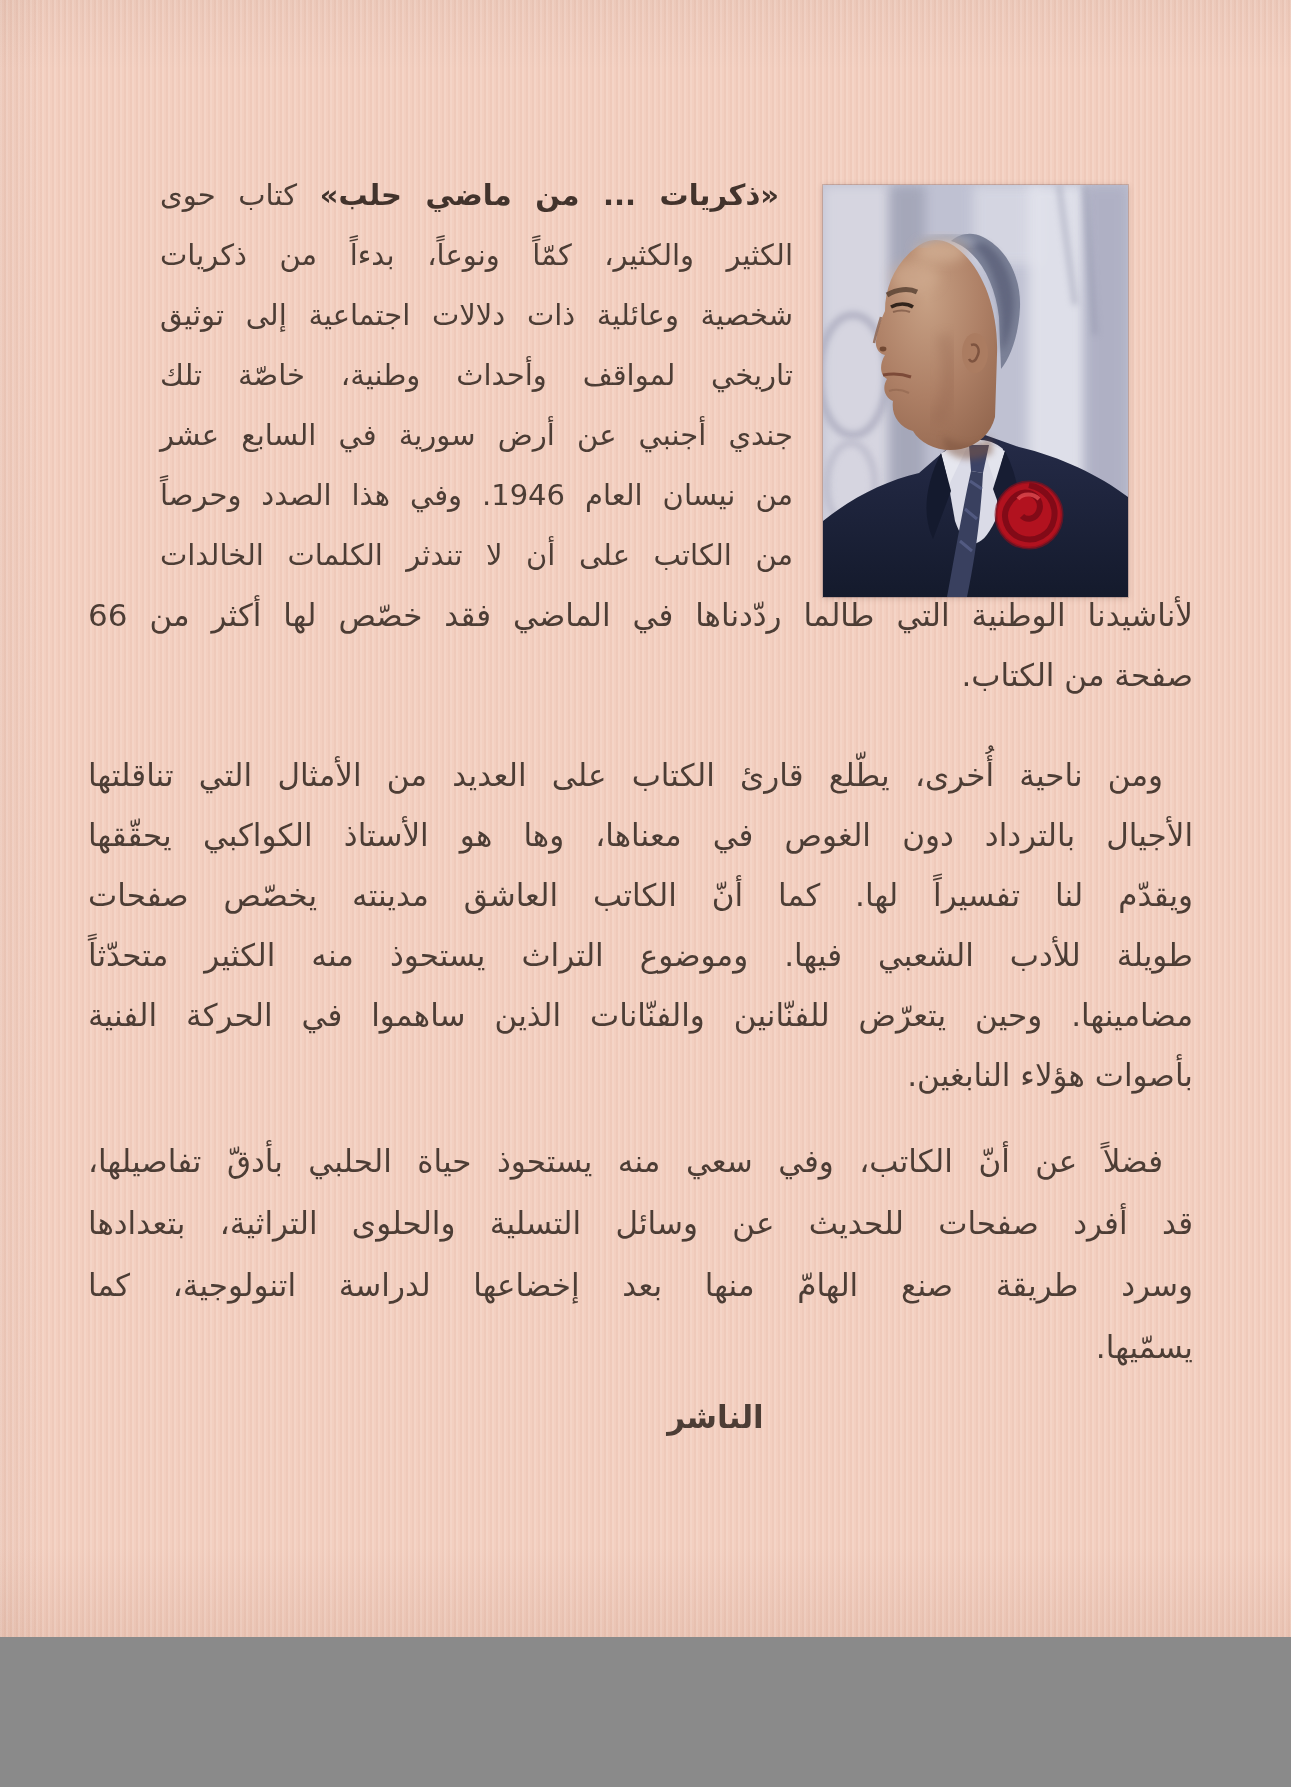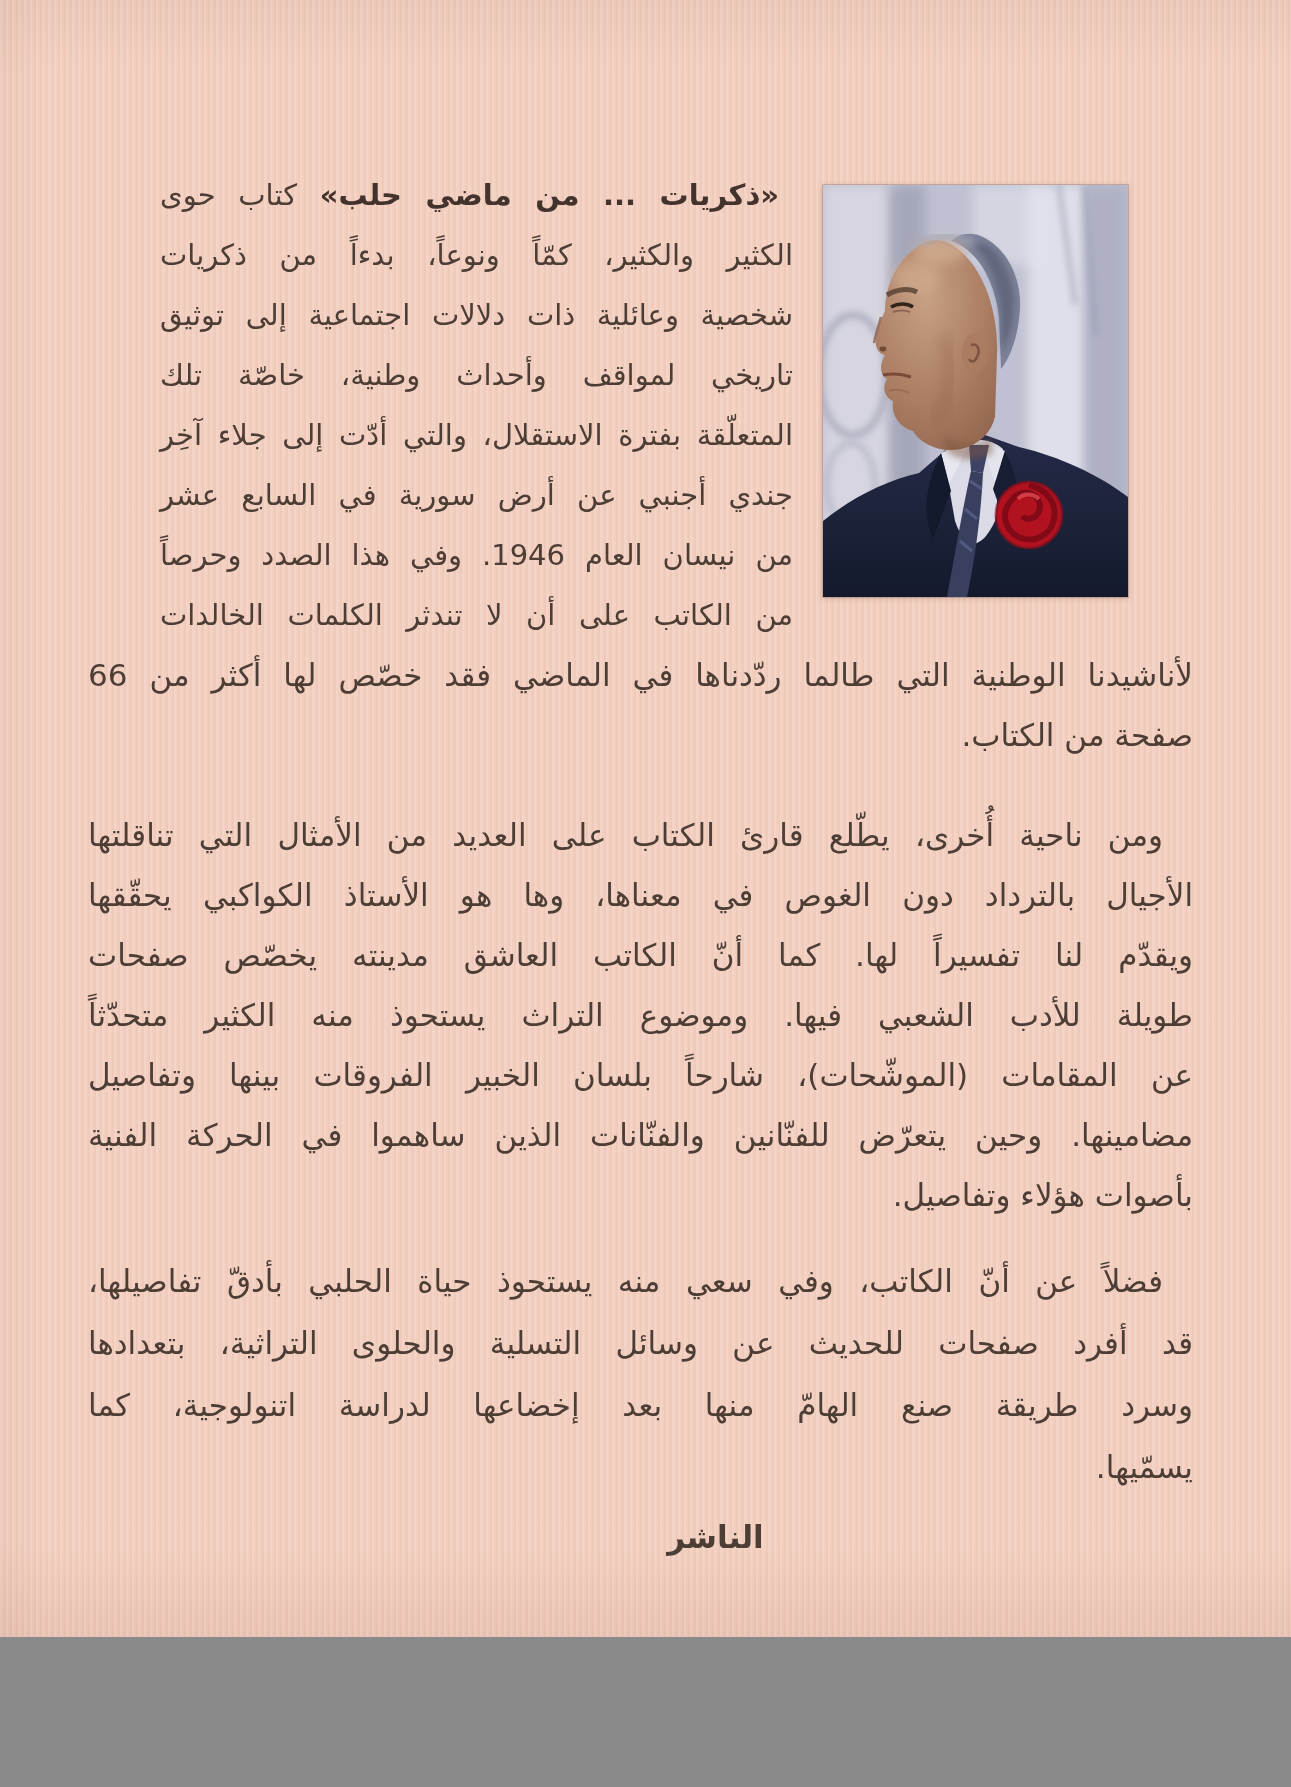--- a/index.html
+++ b/index.html
@@ -129,34 +129,32 @@
       </g>
     </svg>
   </div>
 
   <div class="text-block">
 
     <div class="line wrap-first"><span class="bold">«ذكريات ... من ماضي حلب»</span> <span>كتاب حوى</span></div>
     <div class="line wrap">الكثير والكثير، كمّاً ونوعاً، بدءاً من ذكريات</div>
     <div class="line wrap">شخصية وعائلية ذات دلالات اجتماعية إلى توثيق</div>
     <div class="line wrap">تاريخي لمواقف وأحداث وطنية، خاصّة تلك</div>
-    <div class="line wrap">المتعلّقة بفترة الاستقلال، والتي أدّت إلى جلاء آخِر</div>
     <div class="line wrap">جندي أجنبي عن أرض سورية في السابع عشر</div>
     <div class="line wrap">من نيسان العام 1946. وفي هذا الصدد وحرصاً</div>
     <div class="line wrap">من الكاتب على أن لا تندثر الكلمات الخالدات</div>
     <div class="line full">لأناشيدنا الوطنية التي طالما ردّدناها في الماضي فقد خصّص لها أكثر من 66</div>
     <div class="line full last-line">صفحة من الكتاب.</div>
 
     <div class="line indent p-gap-lg">ومن ناحية أُخرى، يطّلع قارئ الكتاب على العديد من الأمثال التي تناقلتها</div>
     <div class="line full">الأجيال بالترداد دون الغوص في معناها، وها هو الأستاذ الكواكبي يحقّقها</div>
     <div class="line full">ويقدّم لنا تفسيراً لها. كما أنّ الكاتب العاشق مدينته يخصّص صفحات</div>
     <div class="line full">طويلة للأدب الشعبي فيها. وموضوع التراث يستحوذ منه الكثير متحدّثاً</div>
-    <div class="line full">عن المقامات (الموشّحات)، شارحاً بلسان الخبير الفروقات بينها وتفاصيل</div>
     <div class="line full">مضامينها. وحين يتعرّض للفنّانين والفنّانات الذين ساهموا في الحركة الفنية</div>
-    <div class="line full last-line">بأصوات هؤلاء وتفاصيل.</div>
+    <div class="line full last-line">بأصوات هؤلاء النابغين.</div>
 
     <div class="line indent tall p-gap-md">فضلاً عن أنّ الكاتب، وفي سعي منه يستحوذ حياة الحلبي بأدقّ تفاصيلها،</div>
     <div class="line full tall">قد أفرد صفحات للحديث عن وسائل التسلية والحلوى التراثية، بتعدادها</div>
     <div class="line full tall">وسرد طريقة صنع الهامّ منها بعد إخضاعها لدراسة اتنولوجية، كما</div>
     <div class="line full tall last-line">يسمّيها.</div>
 
     <div class="signature">الناشر</div>
   </div>
 
 </div>

